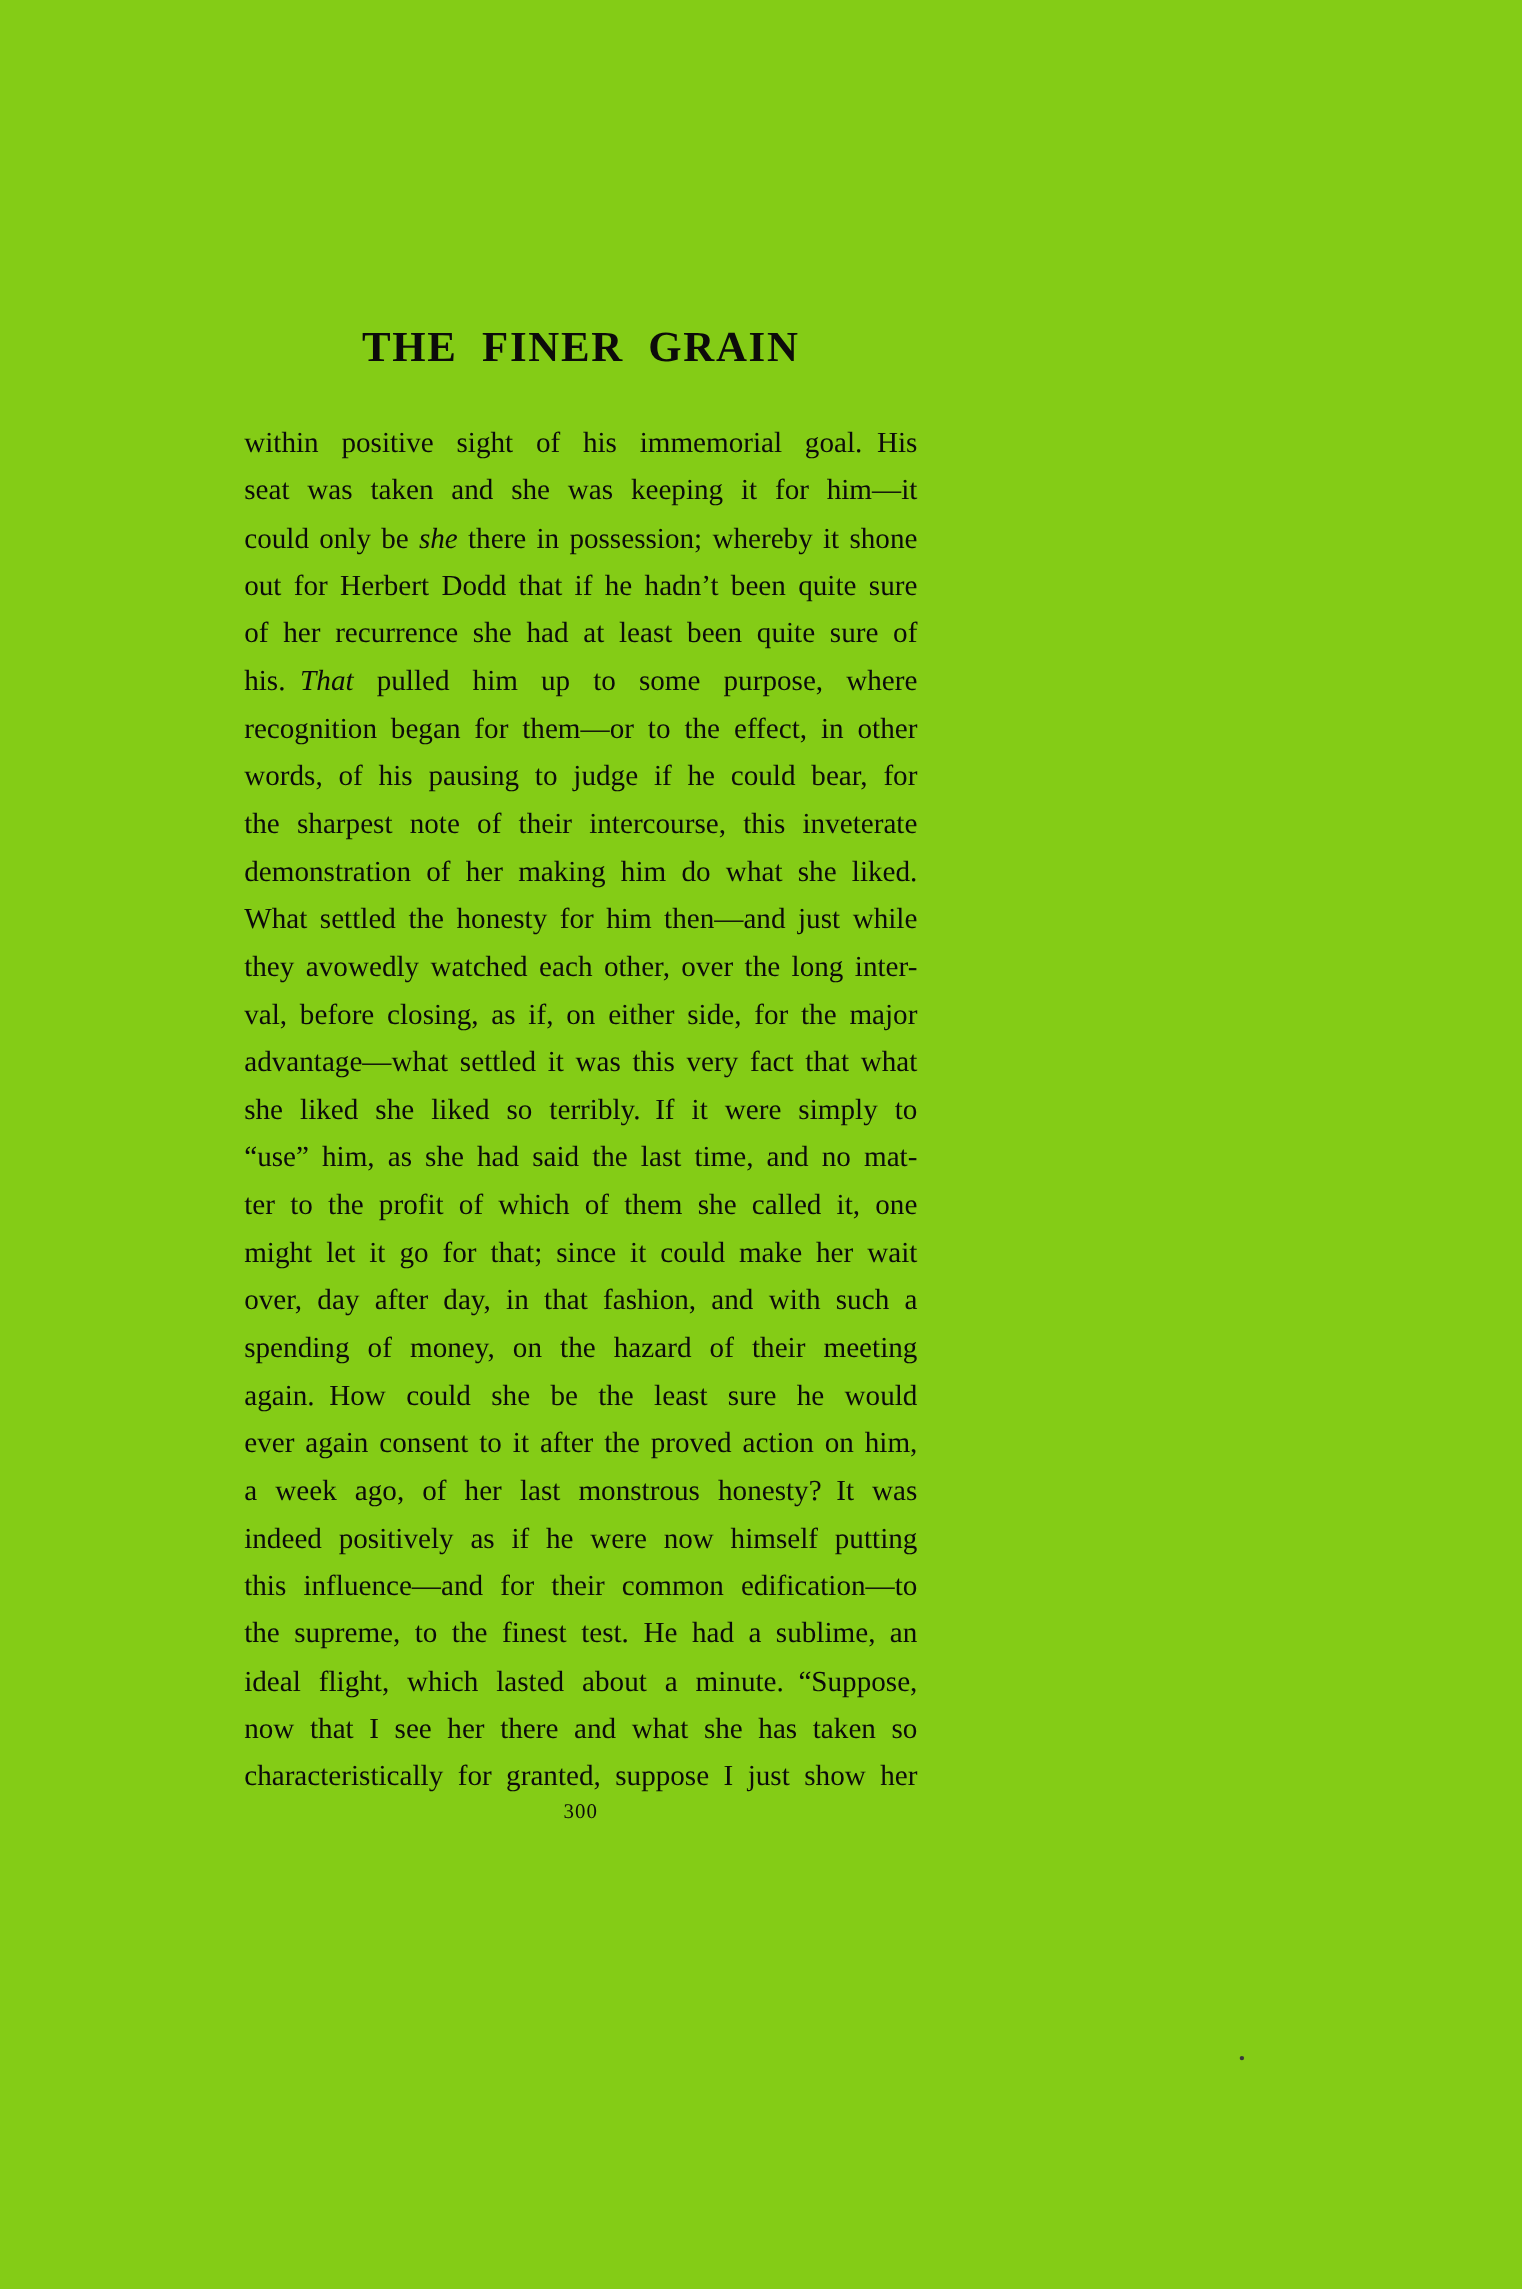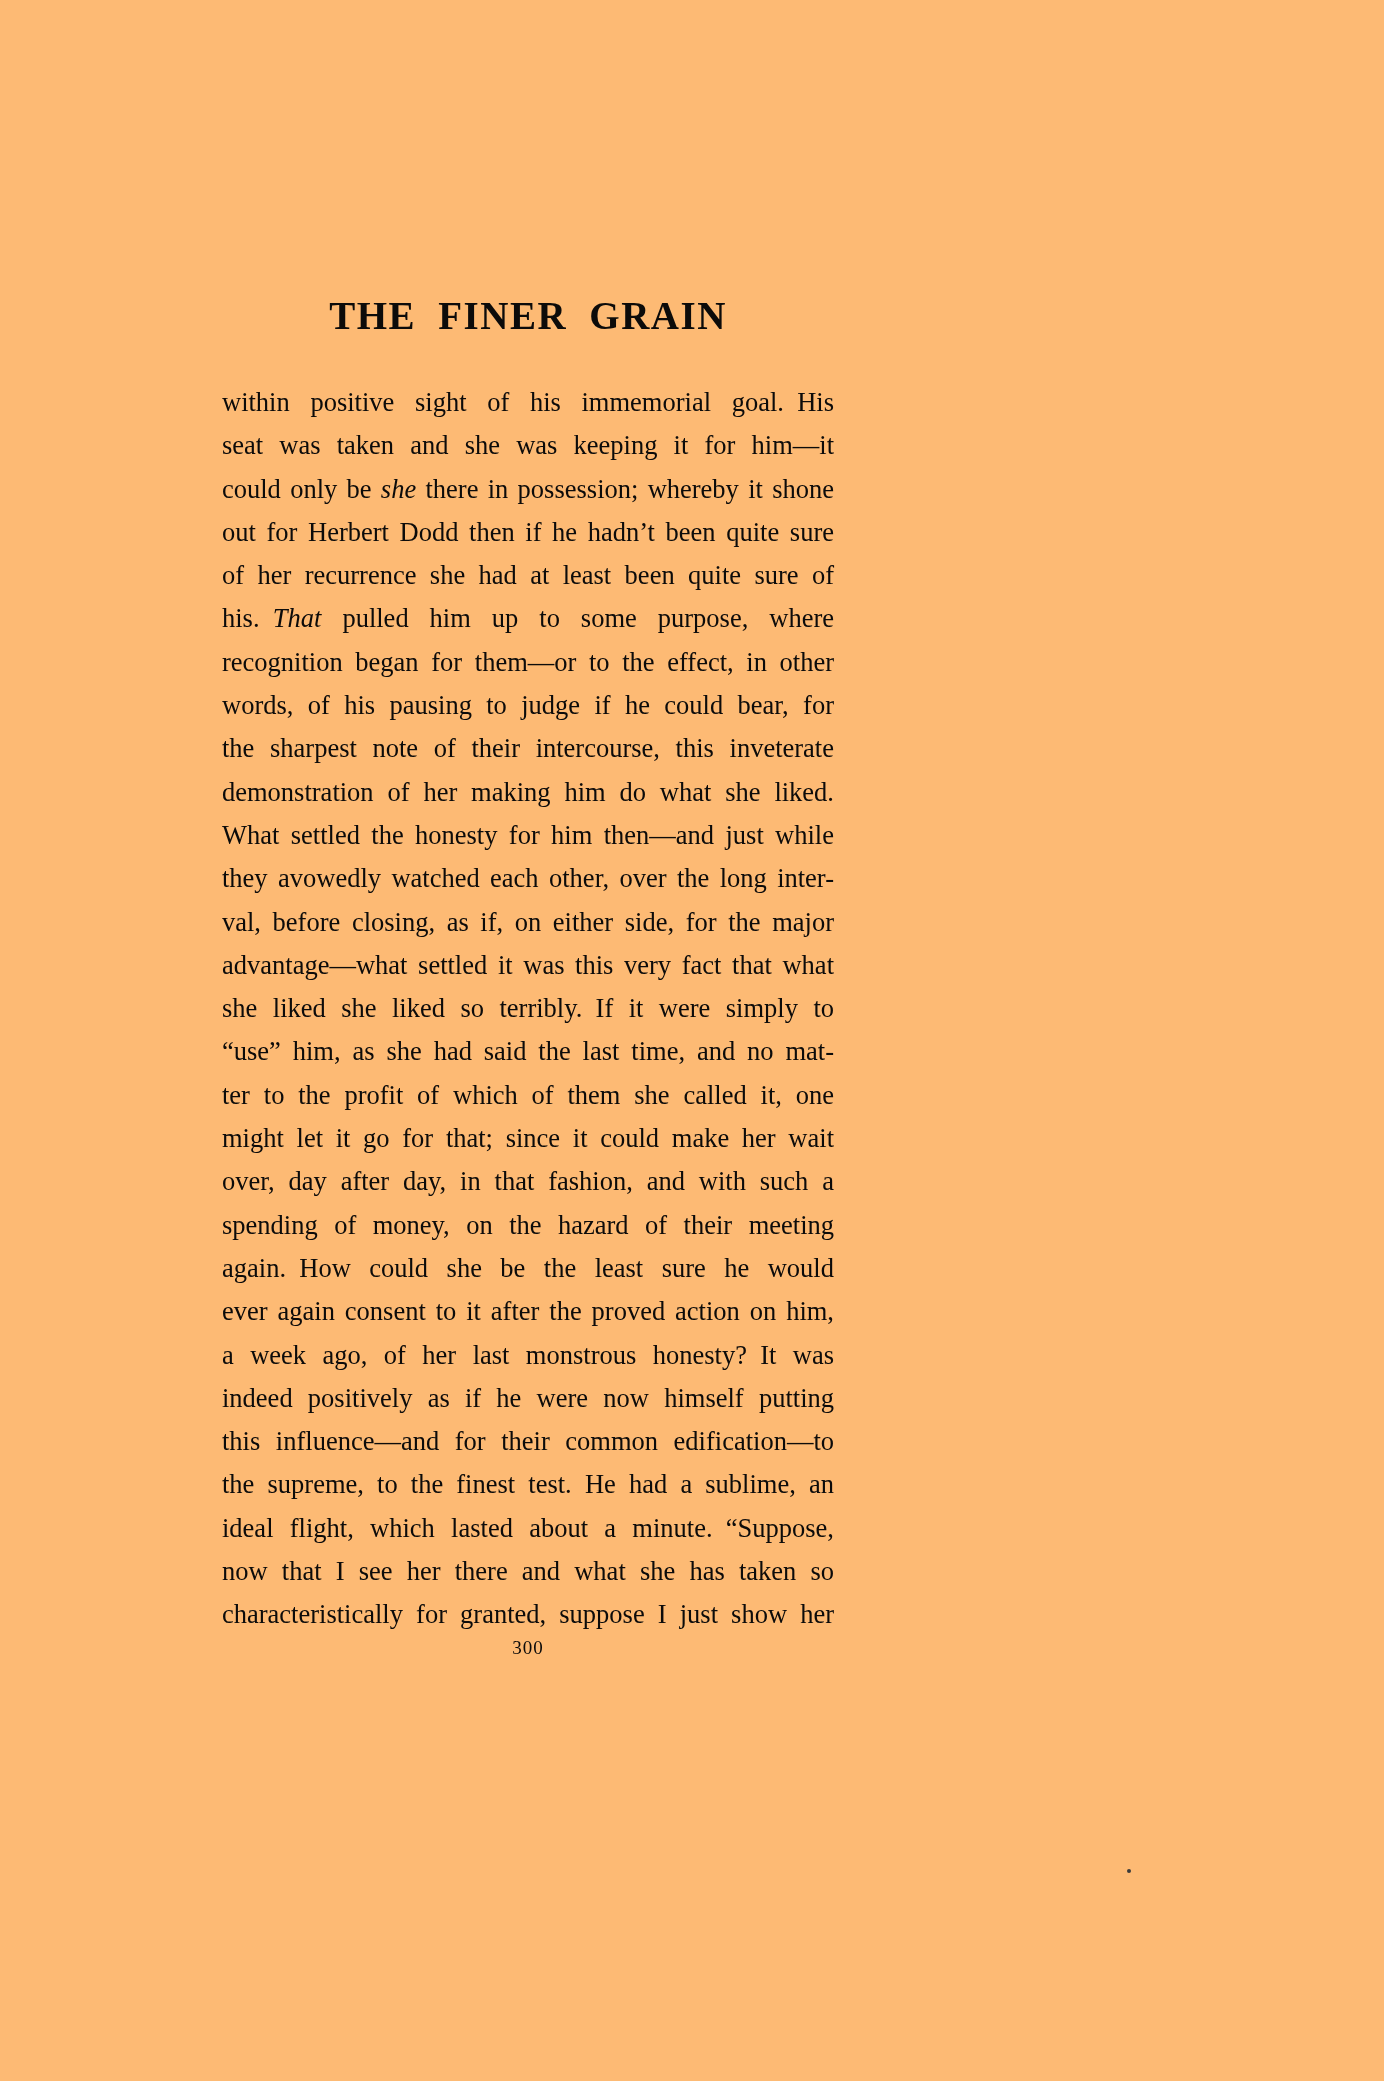--- a/index.html
+++ b/index.html
@@ -5,21 +5,21 @@
   html, body {
     margin: 0;
     padding: 0;
     background: #e9e9e9;
   }
   .page {
     position: relative;
     width: 1384px;
     height: 2081px;
     margin: 0 auto;
-    background: #fdba74;
+    background: #84cc16;
     color: #0c0b0a;
     font-family: "Liberation Serif", "DejaVu Serif", serif;
     overflow: hidden;
   }
   .running-title {
     position: absolute;
     left: 222px;
     top: 296px;
     width: 612px;
     text-align: center;
@@ -71,21 +71,21 @@
 </head>
 <body>
 
 <div class="page">
   <div class="running-title">THE FINER GRAIN</div>
 
   <div class="body-text">
       <div class="line">within positive sight of his immemorial goal. His</div>
       <div class="line">seat was taken and she was keeping it for him—it</div>
       <div class="line">could only be <i>she</i> there in possession; whereby it shone</div>
-      <div class="line">out for Herbert Dodd then if he hadn’t been quite sure</div>
+      <div class="line">out for Herbert Dodd that if he hadn’t been quite sure</div>
       <div class="line">of her recurrence she had at least been quite sure of</div>
       <div class="line">his. <i>That</i> pulled him up to some purpose, where</div>
       <div class="line">recognition began for them—or to the effect, in other</div>
       <div class="line">words, of his pausing to judge if he could bear, for</div>
       <div class="line">the sharpest note of their intercourse, this inveterate</div>
       <div class="line">demonstration of her making him do what she liked.</div>
       <div class="line">What settled the honesty for him then—and just while</div>
       <div class="line">they avowedly watched each other, over the long inter-</div>
       <div class="line">val, before closing, as if, on either side, for the major</div>
       <div class="line">advantage—what settled it was this very fact that what</div>

